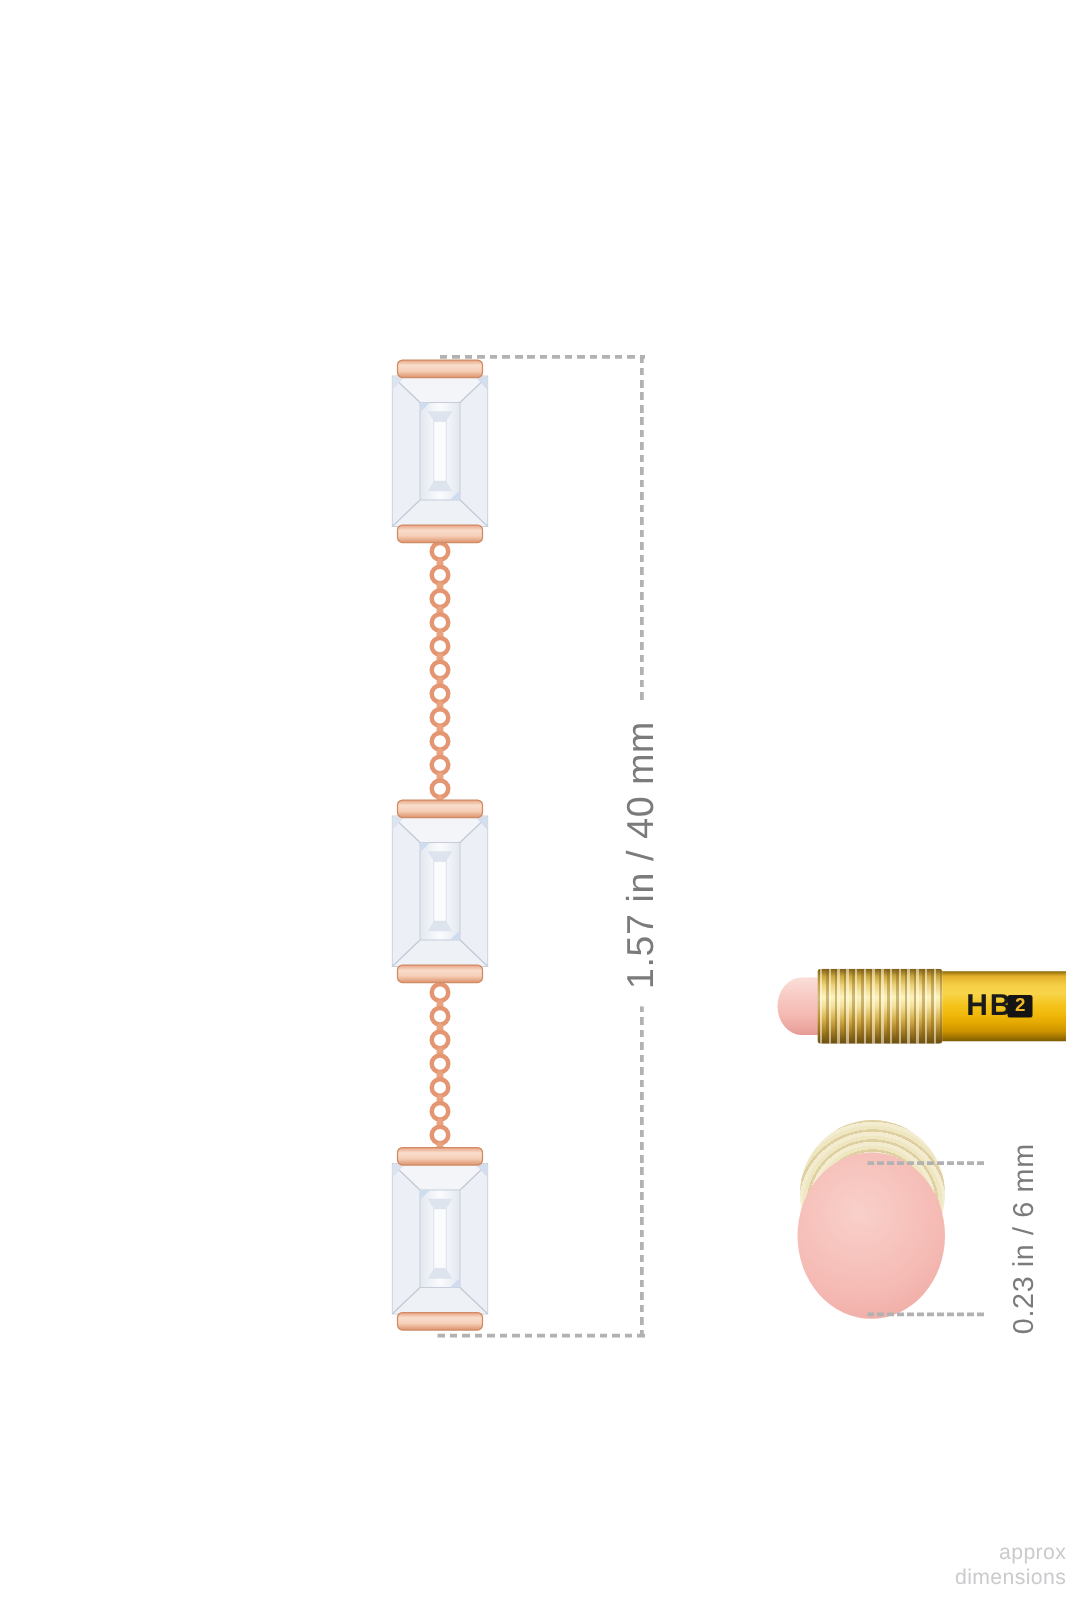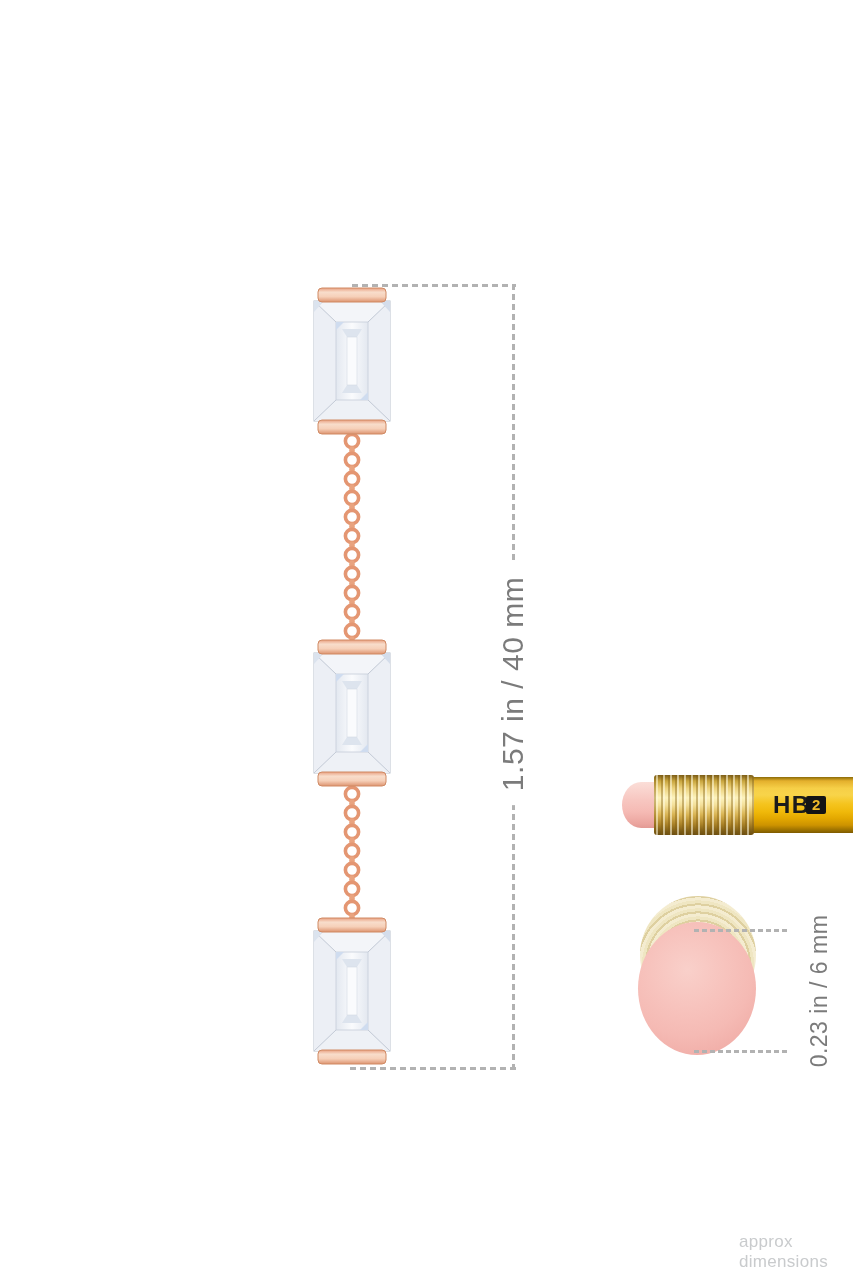--- a/index.html
+++ b/index.html
@@ -116,20 +116,21 @@
       var(--eraser-pink, #f5bab4) 60%, #f0aca6 85%, #eba29c 100%);
     z-index: 3;
   }
 
   
   .footer-note {
     left: 739px; top: 1232px;
     font-size: 17px;
     color: var(--footer-text, #c9cbcd);
     letter-spacing: 0.3px;
+    text-align: right;
   }
 </style>
 </head>
 <body>
 
 <div class="canvas">
 
   <svg class="abs" style="left:300px; top:280px;" width="104" height="800" viewBox="0 0 104 800" xmlns="http://www.w3.org/2000/svg">
     <defs>
       <linearGradient id="barG" x1="0" y1="0" x2="0" y2="1">

